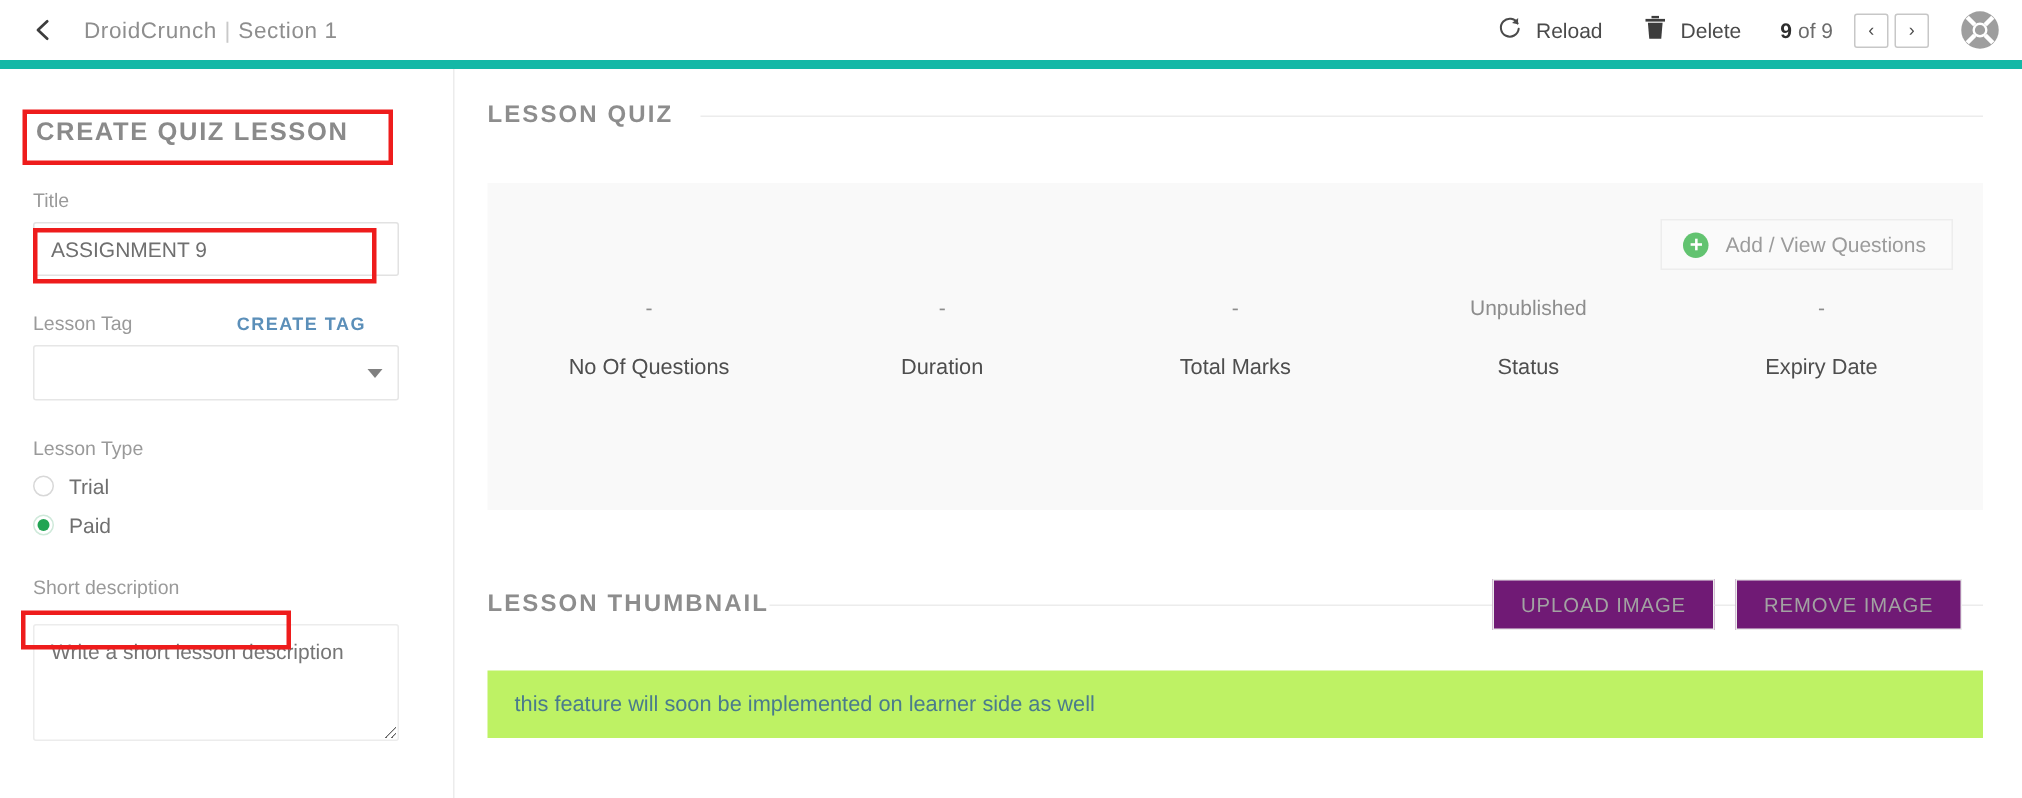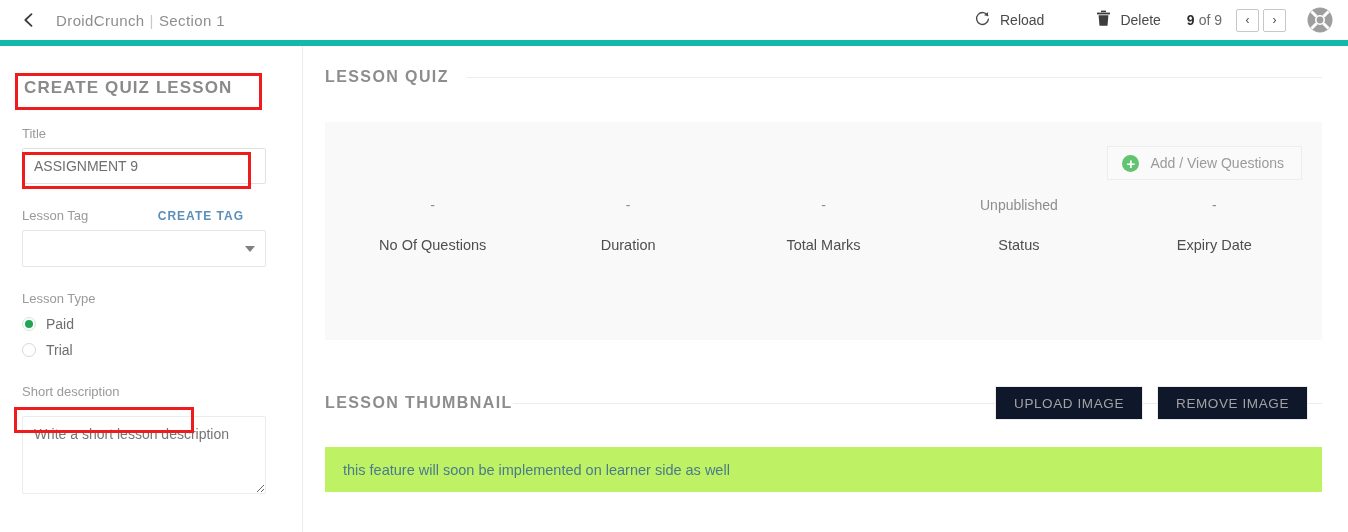--- a/index.html
+++ b/index.html
@@ -45,21 +45,21 @@
   .breadcrumb .sep { color: #c9c9c9; margin: 0 5px; }
   .topbar-spacer { flex: 1 1 auto; }
 
   .tb-action {
     display: flex;
     align-items: center;
     gap: 9px;
     font-size: 14px;
     color: #4a4a4a;
     cursor: pointer;
-    margin-right: 52px;
+    margin-right: 28px;
     white-space: nowrap;
   }
   .tb-action.delete { margin-right: 26px; }
   .pager {
     display: flex;
     align-items: center;
     font-size: 14px;
     color: #6b6b6b;
     white-space: nowrap;
   }
@@ -292,21 +292,21 @@
   }
 
   .thumb-head {
     display: flex;
     align-items: center;
     margin-top: 46px;
   }
   .img-btn {
     height: 34px;
     border: 1px solid #ececec;
-    background: #0f172a;
+    background: #701a75;
     font-size: 13.5px;
     letter-spacing: .6px;
     color: #a2a2a2;
     display: flex;
     align-items: center;
     justify-content: center;
     padding: 0 18px;
     cursor: pointer;
     white-space: nowrap;
     box-sizing: border-box;
@@ -406,28 +406,28 @@
       <div class="field-label">Lesson Tag</div>
       <div class="create-tag">CREATE TAG</div>
     </div>
     <div class="select-box">
       <span class="caret"></span>
     </div>
 
     <div class="field-label">Lesson Type</div>
 
     <div class="radio-row">
+      <span class="radio"></span>
+      <span class="radio-label">Trial</span>
+    </div>
+    <div class="radio-row">
       <span class="radio checked">
           <span class="dot"></span>
         </span>
       <span class="radio-label">Paid</span>
-    </div>
-    <div class="radio-row">
-      <span class="radio"></span>
-      <span class="radio-label">Trial</span>
     </div>
 
     <div class="field-label" style="margin-top:26px;">Short description</div>
     <textarea class="textarea" placeholder="Write a short lesson description" style=""></textarea>
   </div>
 
   <div class="content">
 
     <div class="section-head">
       <div class="section-title">LESSON QUIZ</div>

